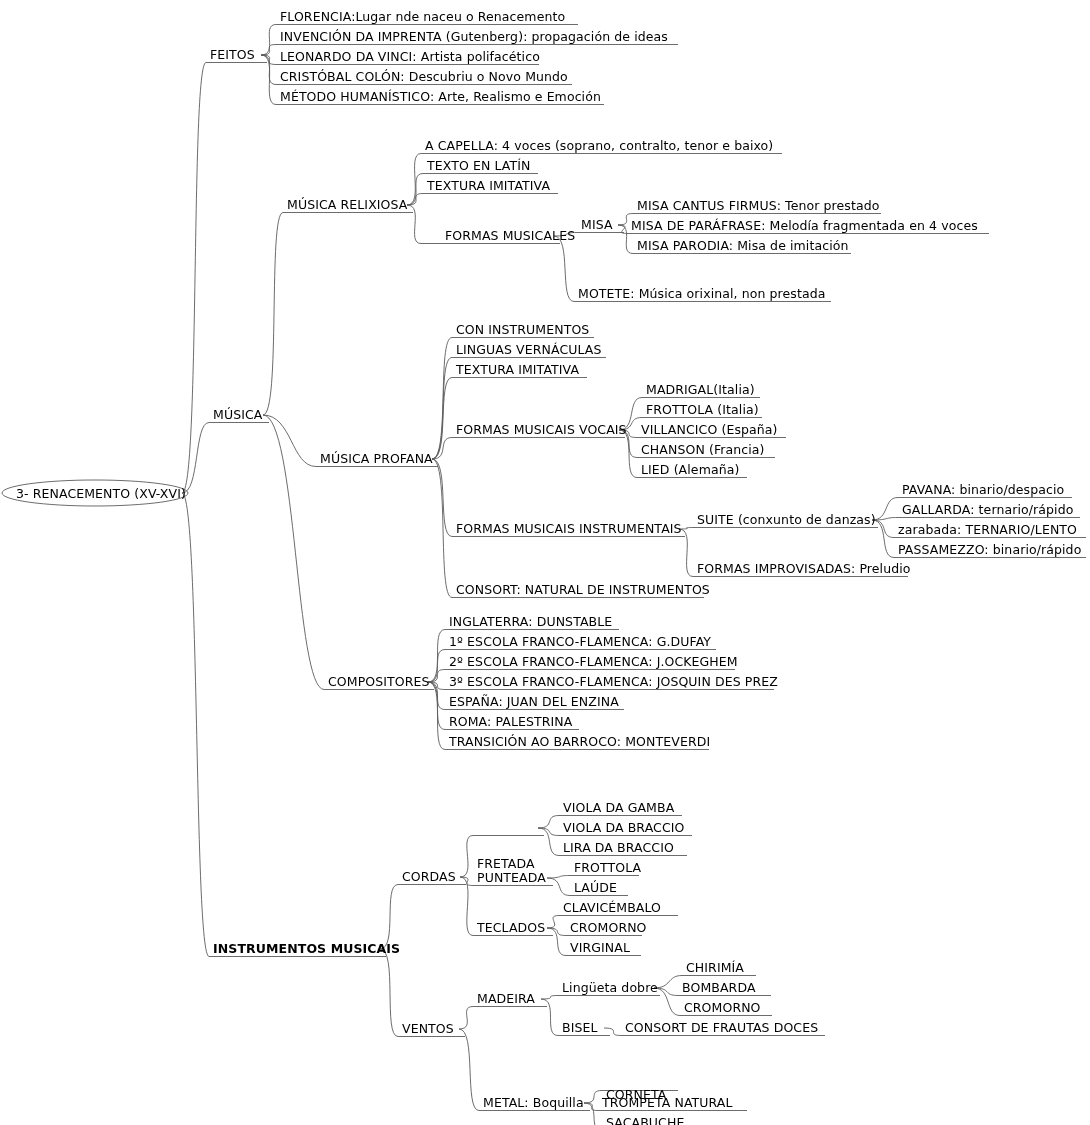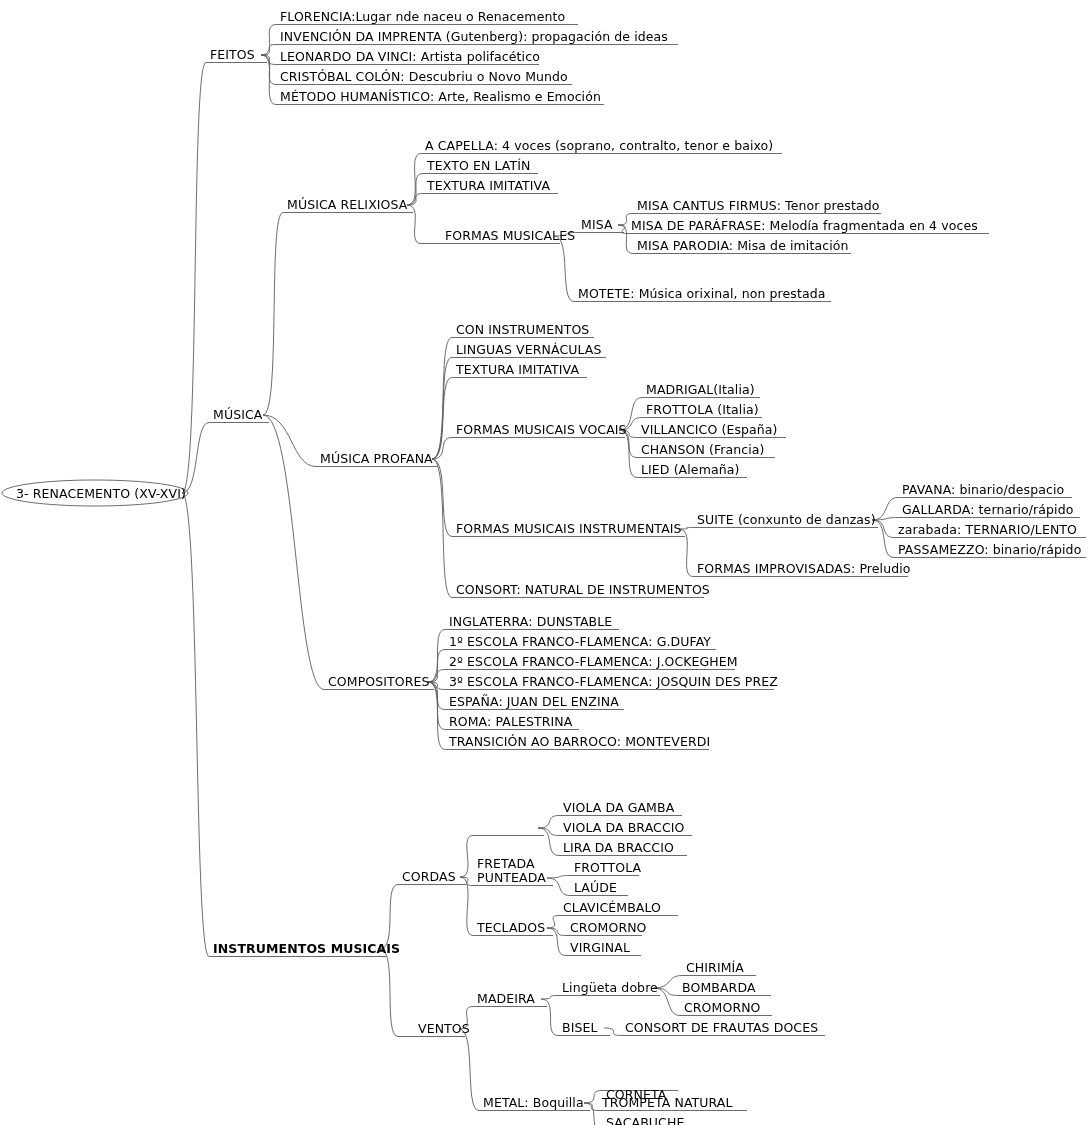--- a/index.html
+++ b/index.html
@@ -222,21 +222,21 @@
       <div class="node-label" style="left: 563px; top: 801px;">VIOLA DA GAMBA</div>
       <div class="node-label" style="left: 563px; top: 821px;">VIOLA DA BRACCIO</div>
       <div class="node-label" style="left: 563px; top: 841px;">LIRA DA  BRACCIO</div>
       <div class="node-label" style="left: 477px; top: 871px;">PUNTEADA</div>
       <div class="node-label" style="left: 574px; top: 861px;">FROTTOLA</div>
       <div class="node-label" style="left: 574px; top: 881px;">LAÚDE</div>
       <div class="node-label" style="left: 477px; top: 921px;">TECLADOS</div>
       <div class="node-label" style="left: 563px; top: 901px;">CLAVICÉMBALO</div>
       <div class="node-label" style="left: 570px; top: 921px;">CROMORNO</div>
       <div class="node-label" style="left: 570px; top: 941px;">VIRGINAL</div>
-      <div class="node-label" style="left: 418px; top: 1022px; text-align: right;">VENTOS</div>
+      <div class="node-label" style="left: 402px; top: 1022px; text-align: right;">VENTOS</div>
       <div class="node-label" style="left: 477px; top: 992px;">MADEIRA</div>
       <div class="node-label" style="left: 562px; top: 981px;">Lingüeta dobre</div>
       <div class="node-label" style="left: 686px; top: 961px;">CHIRIMÍA</div>
       <div class="node-label" style="left: 682px; top: 981px;">BOMBARDA</div>
       <div class="node-label" style="left: 684px; top: 1001px;">CROMORNO</div>
       <div class="node-label" style="left: 562px; top: 1021px;">BISEL</div>
       <div class="node-label" style="left: 625px; top: 1021px;">CONSORT DE FRAUTAS DOCES</div>
       <div class="node-label" style="left: 483px; top: 1096px;">METAL: Boquilla</div>
       <div class="node-label" style="left: 606px; top: 1088px;">CORNETA</div>
       <div class="node-label" style="left: 602px; top: 1096px;">TROMPETA NATURAL</div>

